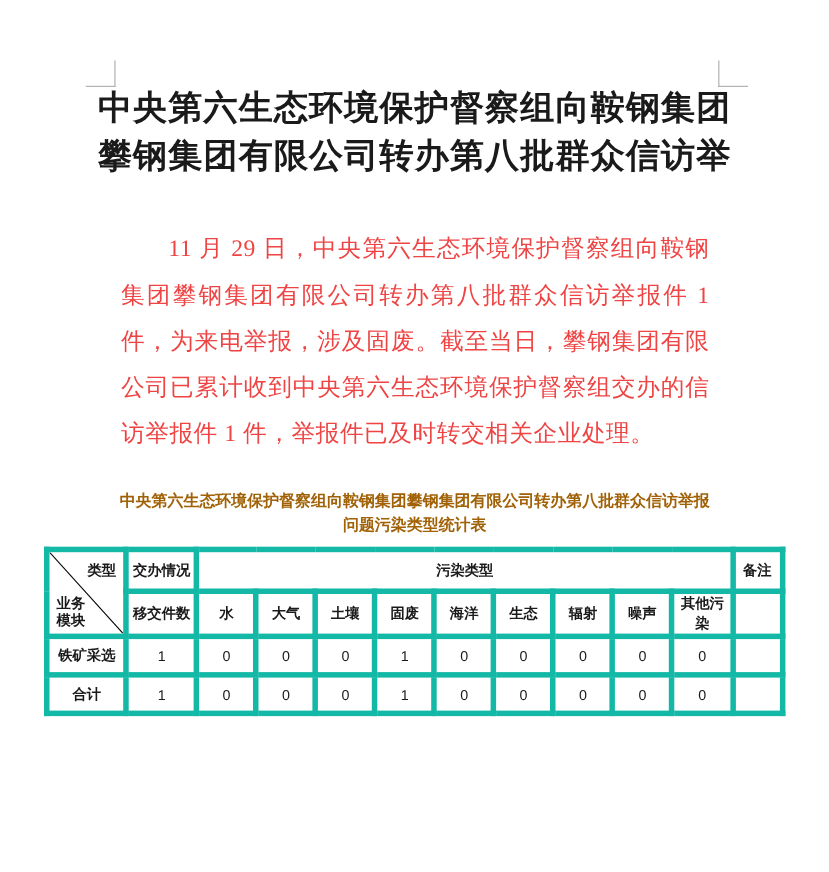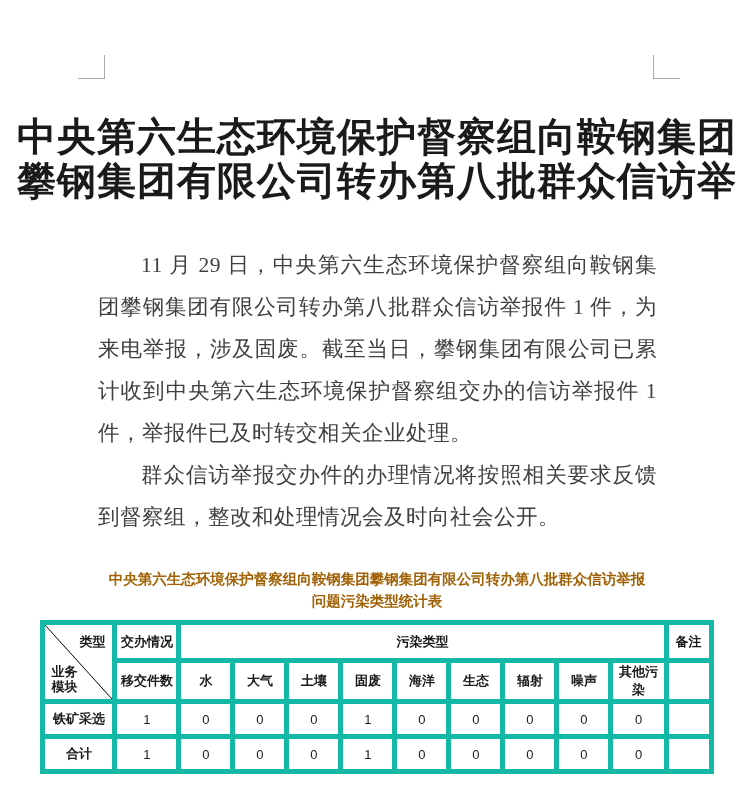--- a/index.html
+++ b/index.html
@@ -27,44 +27,44 @@
     border-right: 1px solid #aaaaaa;
     border-bottom: 1px solid #aaaaaa;
   }
   .crop-tr {
     left: 653px;
     border-left: 1px solid #aaaaaa;
     border-bottom: 1px solid #aaaaaa;
   }
   
   .doc-title {
-    margin: 12px;
-    padding-top: 103px;
+    margin: 0;
+    padding-top: 76px;
     text-align: center;
     font-family: "Liberation Serif", "DejaVu Serif", serif;
-    font-size: 39px;
+    font-size: 31px;
     font-weight: 600;
     line-height: 44px;
     letter-spacing: 1px;
     color: #1a1a1a;
   }
   
   .text-col {
     margin: 41px 97px 0 98px; 
   }
   .body-para {
-    margin: 0;
+    margin: 12px;
     font-family: "Liberation Serif", "DejaVu Serif", serif;
     font-size: 21.5px;
     line-height: 42px;
     text-align: justify;
     text-justify: inter-ideograph;
     text-indent: 2em;
     letter-spacing: 0.5px;
-    color: #404040;
+    color: #ef4444;
   }
   
   .table-caption {
     margin-top: 30px;
     text-align: center;
     font-family: "Liberation Sans", "DejaVu Sans", sans-serif;
     font-size: 14.5px;
     font-weight: 700;
     line-height: 22px;
     color: #a16207;
@@ -128,21 +128,20 @@
   <div class="crop crop-tl"></div>
   <div class="crop crop-tr"></div>
 
   <div class="doc-title">
     <div>中央第六生态环境保护督察组向鞍钢集团</div>
     <div>攀钢集团有限公司转办第八批群众信访举</div>
   </div>
 
   <div class="text-col">
     <p class="body-para">11 月 29 日，中央第六生态环境保护督察组向鞍钢集团攀钢集团有限公司转办第八批群众信访举报件 1 件，为来电举报，涉及固废。截至当日，攀钢集团有限公司已累计收到中央第六生态环境保护督察组交办的信访举报件 1 件，举报件已及时转交相关企业处理。</p>
-    <p class="body-para">群众信访举报交办件的办理情况将按照相关要求反馈到督察组，整改和处理情况会及时向社会公开。</p>
   </div>
 
   <div class="table-caption">
     <div>中央第六生态环境保护督察组向鞍钢集团攀钢集团有限公司转办第八批群众信访举报</div>
     <div>问题污染类型统计表</div>
   </div>
 
   <table class="stats">
     <colgroup>
       <col style="width:72px">

